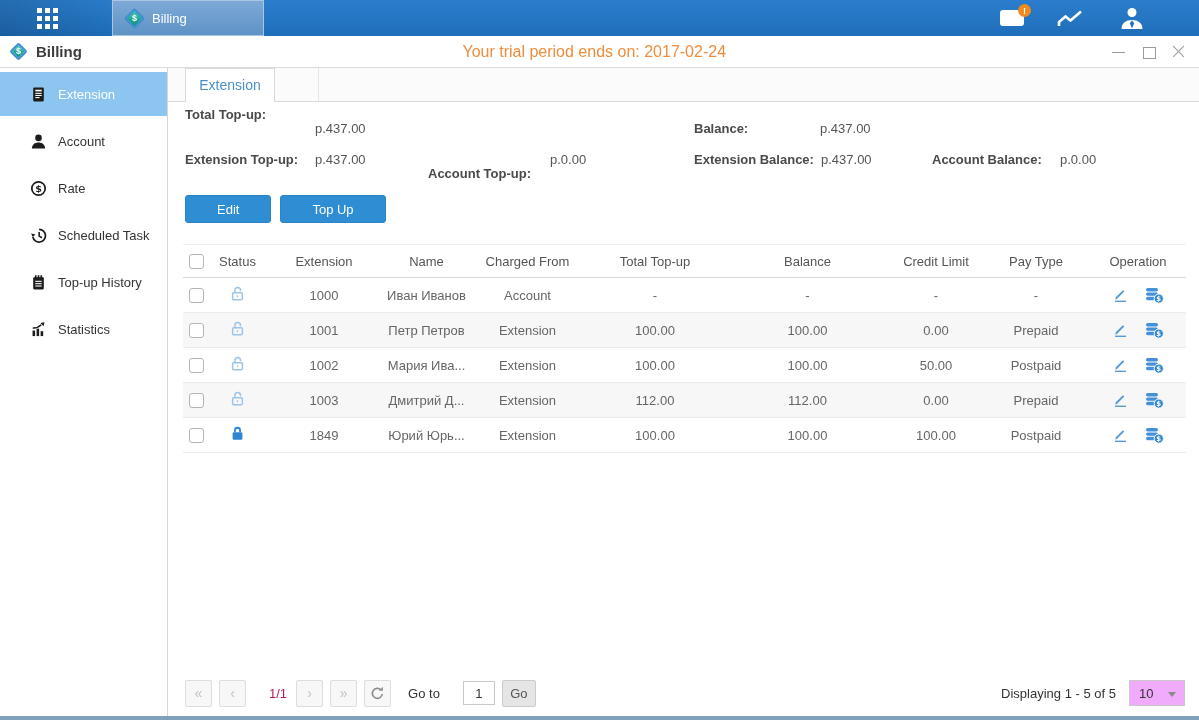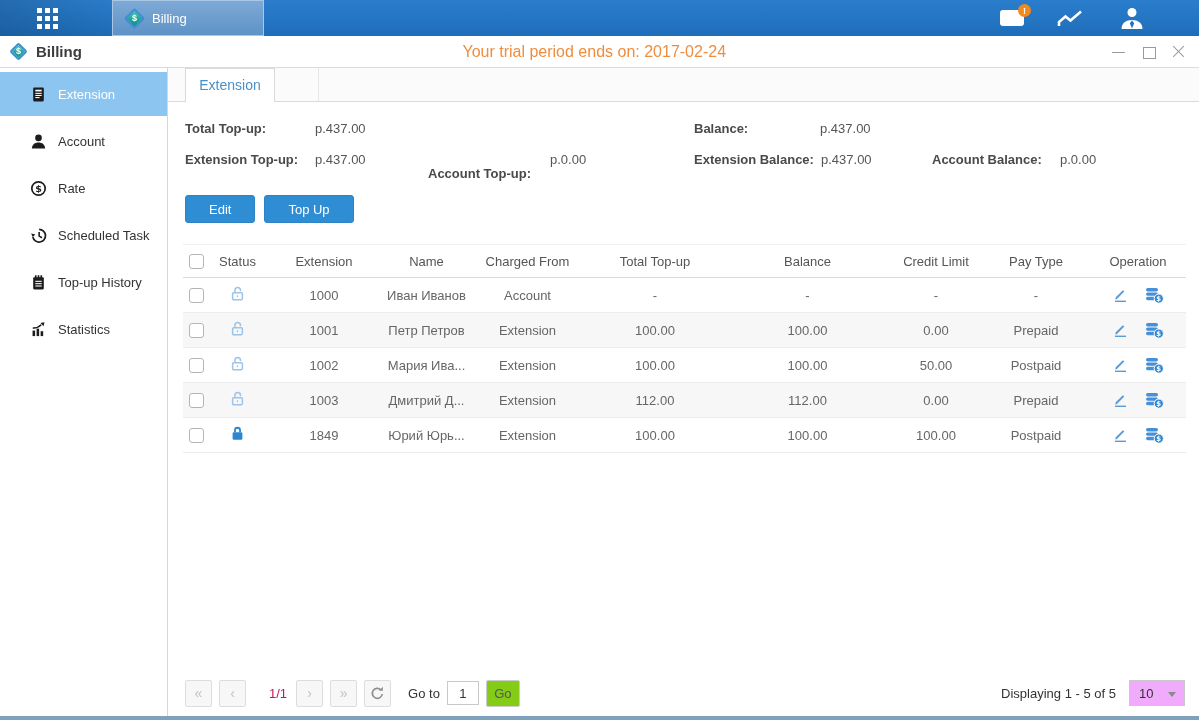--- a/index.html
+++ b/index.html
@@ -70,21 +70,21 @@
   .tab-active { position:absolute; left:17px; top:0; width:90px; height:34px; background:#fff;
                 border:1px solid #d9d9d9; border-bottom:none; text-align:center; line-height:32px;
                 color:#4a90c8; font-size:14px; cursor:default; z-index:2; }
   .tab-divider { position:absolute; left:150px; top:0; height:33px; width:1px; background:#e6e6e6; }
 
   .summary { position:relative; height:80px; font-size:13px; }
   .summary .lab { position:absolute; font-weight:bold; color:#4a4a4a; white-space:nowrap; }
   .summary .val { position:absolute; color:#555; white-space:nowrap; }
 
   .btn-row { margin:13px 0 0 17px; display:flex; gap:9px; }
-  .btn-blue { height:28px; padding:0 23px; background:#2f8dd3; border:1px solid #2c84c6;
+  .btn-blue { height:28px; padding:0 31px; background:#2f8dd3; border:1px solid #2c84c6;
               border-radius:3px; color:#fff; font-size:13px; cursor:pointer;
               font-family:inherit; }
 
   table.data { border-collapse:collapse; table-layout:fixed; width:1003px;
                margin:21px 0 0 15px; font-size:13px; color:#666; }
   table.data thead th { height:33px; font-weight:normal; color:#555; text-align:center;
                         border-top:1px solid #efefef; border-bottom:1px solid #d9d9d9; }
   table.data tbody td { height:35px; text-align:center; border-bottom:1px solid #ececec;
                         overflow:hidden; white-space:nowrap; }
   table.data tbody tr:nth-child(even) { background:#f7f7f7; }
@@ -93,24 +93,24 @@
   .op-icons { display:flex; justify-content:center; align-items:center; gap:16px; }
   .op-icons span { cursor:pointer; display:flex; }
 
   
   .pagination { position:absolute; left:17px; right:14px; bottom:9px; height:28px;
                 display:flex; align-items:center; font-size:13px; color:#333; }
   .pg-btn { width:27px; height:27px; border:1px solid #ddd; background:#f7f7f7; color:#c2c2c2;
             border-radius:2px; display:flex; align-items:center; justify-content:center;
             font-size:14px; margin-right:7px; cursor:pointer; font-family:inherit; }
   .pg-num { margin:0 9px 0 16px; color:#be185d; }
-  .goto-label { margin:0 0 0 10px; }
+  .goto-label { margin:0 16px 0 10px; }
   .goto-input { width:32px; height:24px; border:1px solid #c9c9c9; text-align:center;
                 font-size:13px; margin:0 7px; font-family:inherit; color:#333; }
-  .go-btn { width:34px; height:27px; border:1px solid #ccc; background:#84cc16; color:#555;
+  .go-btn { width:34px; height:27px; border:1px solid #ccc; background:#e5e5e5; color:#555;
             border-radius:2px; font-size:13px; cursor:pointer; font-family:inherit; }
   .pg-right { margin-left:auto; display:flex; align-items:center; gap:13px; }
   .size-select { position:relative; width:56px; height:26px; border:1px solid #c9c9c9;
                  background:#f0abfc; display:flex; align-items:center; padding-left:9px;
                  color:#333; cursor:pointer; }
   .size-select .caret { position:absolute; right:8px; top:11px; width:0; height:0;
                         border:4px solid transparent; border-top:5px solid #8a8a8a; }
 
   .window-bottom { position:absolute; left:0; right:0; bottom:0; height:4px; background:#7fa1bb; }
 </style>
@@ -238,21 +238,21 @@
       </div>
     </div>
 
   <div class="main">
     <div class="tabstrip">
       <div class="tab-active">Extension</div>
       <div class="tab-divider"></div>
     </div>
 
     <div class="summary">
-      <span class="lab" style="left:17px;top:19px">Total Top-up:</span>
+      <span class="lab" style="left:17px;top:5px">Total Top-up:</span>
       <span class="val" style="left:147px;top:19px">p.437.00</span>
       <span class="lab" style="left:526px;top:19px">Balance:</span>
       <span class="val" style="left:652px;top:19px">p.437.00</span>
       <span class="lab" style="left:17px;top:50px">Extension Top-up:</span>
       <span class="val" style="left:147px;top:50px">p.437.00</span>
       <span class="lab" style="left:260px;top:64px">Account Top-up:</span>
       <span class="val" style="left:382px;top:50px">p.0.00</span>
       <span class="lab" style="left:526px;top:50px">Extension Balance:</span>
       <span class="val" style="left:653px;top:50px">p.437.00</span>
       <span class="lab" style="left:764px;top:50px">Account Balance:</span>

